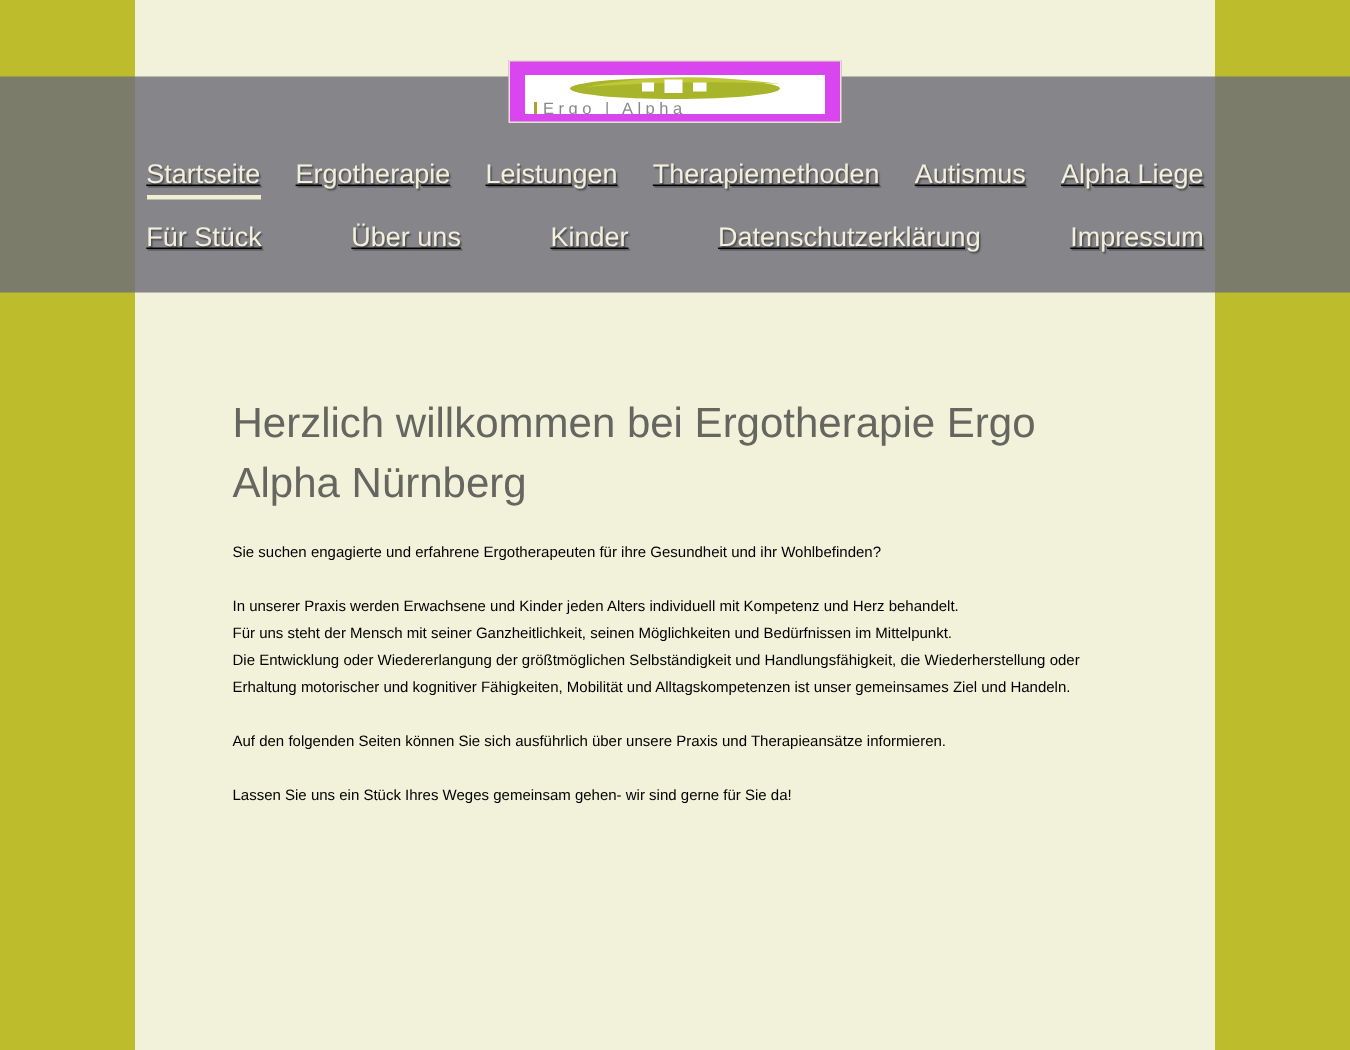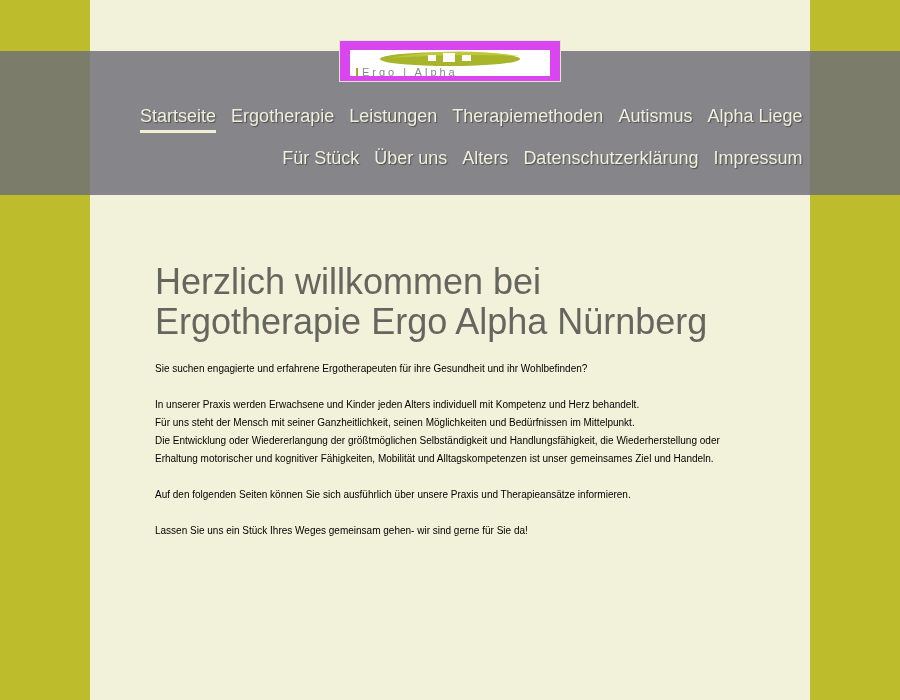--- a/index.html
+++ b/index.html
@@ -23,35 +23,35 @@
   }
   .logo-img {
     position: absolute; left: 10px; top: 9px; width: 200px; height: 26px;
     background: #ffffff; overflow: hidden;
   }
   .logo-img svg { display: block; }
   .nav {
     position: absolute; left: 90px; top: 96px; width: 720px;
     text-align: center;
   }
-  .nav-row { display: flex; justify-content: flex-end; gap: 0; height: 42px; }
+  .nav-row { display: flex; justify-content: space-between; gap: 0; height: 42px; text-decoration: underline; }
   .nav-item {
     color: #f0f0dc; font-size: 18px; padding: 10px 7.5px 0 7.5px;
     text-shadow: 1px 1px 1px rgba(40,40,40,0.6);
     position: relative; cursor: pointer; white-space: nowrap;
   }
   .nav-item.active::after {
     content: ""; position: absolute; left: 7.5px; right: 7.5px; top: 34px;
     height: 3px; background: #f0f0d0;
   }
   .content {
     position: absolute; left: 155px; top: 262px; width: 600px;
   }
   h1 {
-    margin: 0; font-weight: normal; font-size: 36px; line-height: 40px;
+    margin: 0; font-weight: normal; font-size: 28px; line-height: 40px;
     color: #666660;
   }
   .para { margin: 0; font-size: 10px; line-height: 18px; color: #000000; }
   .gap { height: 18px; }
 </style>
 </head>
 <body>
 
 <div class="page"></div>
 <div class="nav-band"></div>
@@ -75,21 +75,21 @@
     <div class="nav-item active">Startseite</div>
     <div class="nav-item">Ergotherapie</div>
     <div class="nav-item">Leistungen</div>
     <div class="nav-item">Therapiemethoden</div>
     <div class="nav-item">Autismus</div>
     <div class="nav-item">Alpha Liege</div>
   </div>
   <div class="nav-row">
     <div class="nav-item">Für Stück</div>
     <div class="nav-item">Über uns</div>
-    <div class="nav-item">Alters</div>
+    <div class="nav-item">Kinder</div>
     <div class="nav-item">Datenschutzerklärung</div>
     <div class="nav-item">Impressum</div>
   </div>
 </div>
 
 <div class="content">
   <h1>Herzlich willkommen bei Ergotherapie Ergo Alpha Nürnberg</h1>
   <div style="height:18px"></div>
   <div>
     <p class="para">Sie suchen engagierte und erfahrene Ergotherapeuten für ihre Gesundheit und ihr Wohlbefinden?</p>

